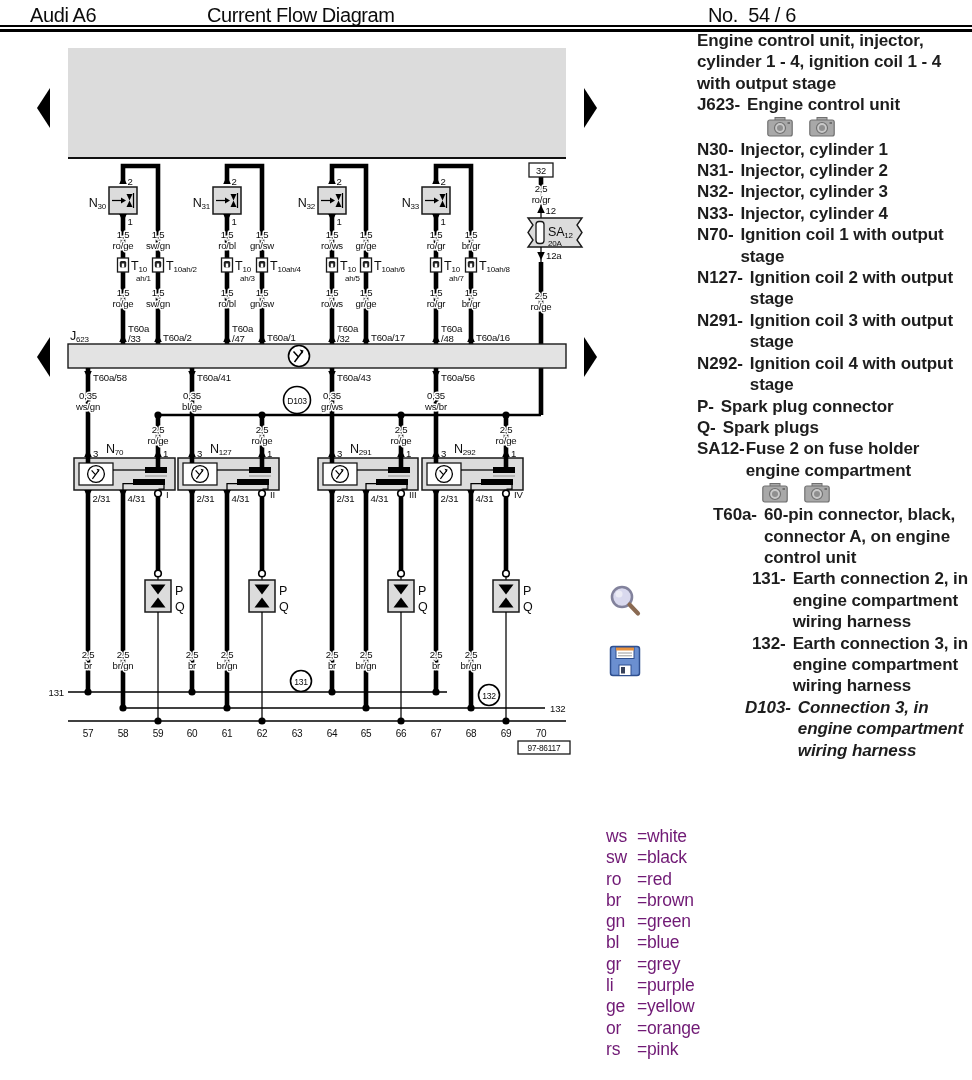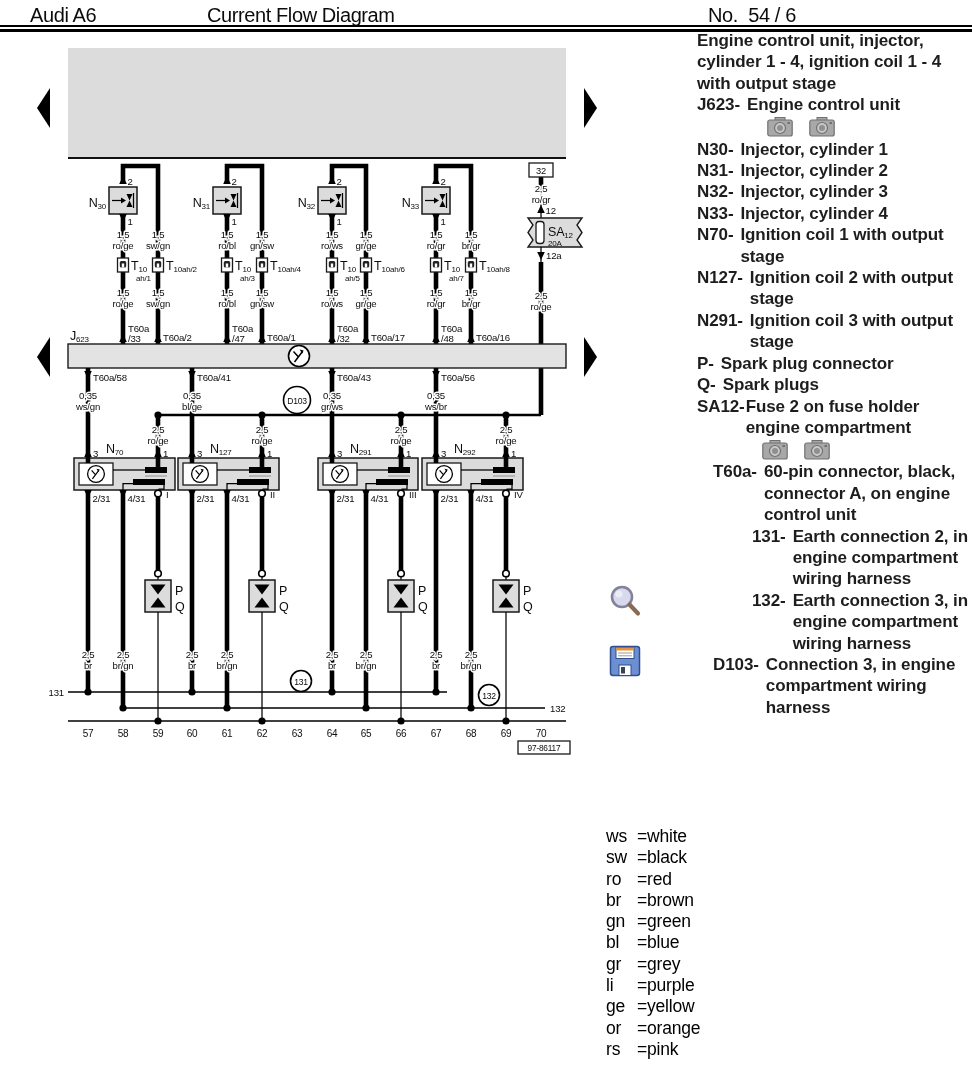--- a/index.html
+++ b/index.html
@@ -33,28 +33,28 @@
   .trk{font-size:10px;text-anchor:middle;}
   .sm{font-size:8.6px;text-anchor:middle;}
   
   .sidebar{position:absolute;left:697px;top:30px;width:272px;
            font-size:17px;line-height:21.4px;font-weight:700;color:#1d1d1d;letter-spacing:-0.1px;}
   .sb-heading{margin:0 0 0 0;}
   .entry{display:flex;align-items:flex-start;}
   .entry .term{white-space:pre;margin-right:7px;flex:0 0 auto;}
   .entry .term.tight{margin-right:1px;}
   .entry .desc{flex:1 1 auto;}
-  .in16{margin-left:16px;} .in44{margin-left:55px;} .in36{margin-left:16px;}
+  .in16{margin-left:16px;} .in44{margin-left:55px;} .in36{margin-left:48px;font-style:italic;}
   .cams{display:flex;gap:16px;margin:1px 0 1px 70px;height:21px;align-items:center;}
   .cams.c2{margin-left:65px;}
   
   .toolico{position:absolute;}
   
   .legend{position:absolute;left:606px;top:826px;font-size:17.5px;line-height:21.3px;
-          color:#000000;letter-spacing:-0.2px;}
+          color:#701a75;letter-spacing:-0.2px;}
   .legend .row{display:flex;}
   .legend .code{display:inline-block;width:31px;flex:0 0 31px;}
 </style>
 </head>
 <body>
 
 <div class="page">
 
   <div class="hdr-txt hdr-l">Audi A6</div>
   <div class="hdr-txt hdr-c">Current Flow Diagram</div>
@@ -537,20 +537,24 @@
       </div>
     <div class="entry">
         <span class="term">N127-</span>
         <span class="desc">Ignition coil 2 with output stage</span>
       </div>
     <div class="entry">
         <span class="term">N291-</span>
         <span class="desc">Ignition coil 3 with output stage</span>
       </div>
     <div class="entry">
+        <span class="term">N292-</span>
+        <span class="desc">Ignition coil 4 with output stage</span>
+      </div>
+    <div class="entry">
         <span class="term">P-</span>
         <span class="desc">Spark plug connector</span>
       </div>
     <div class="entry">
         <span class="term">Q-</span>
         <span class="desc">Spark plugs</span>
       </div>
     <div class="entry">
         <span class="term tight">SA12-</span>
         <span class="desc">Fuse 2 on fuse holder engine compartment</span>

